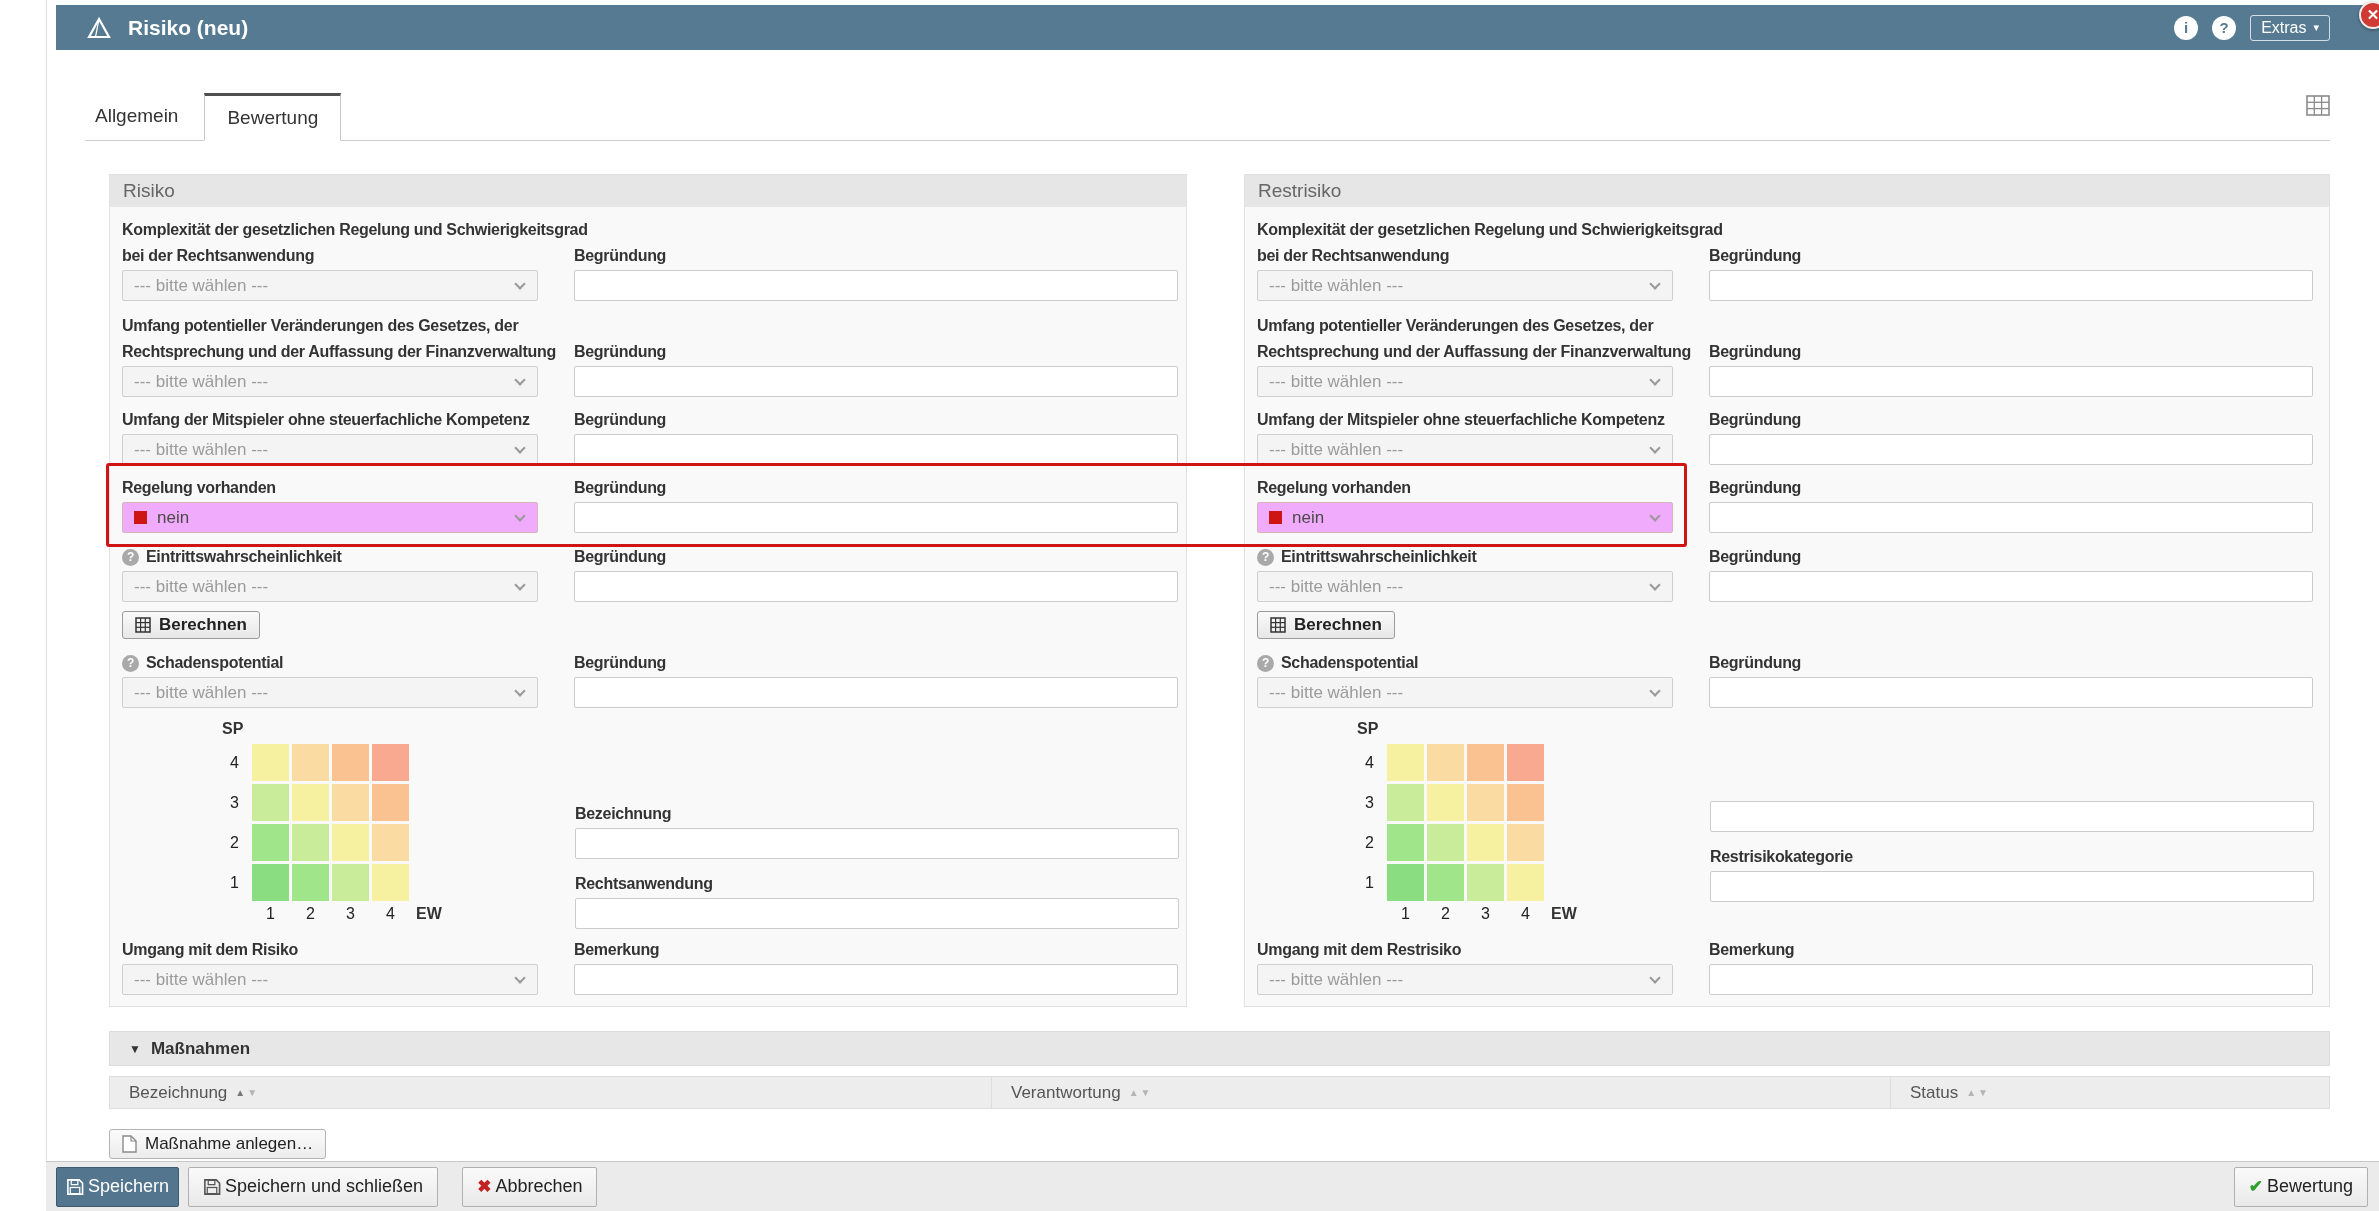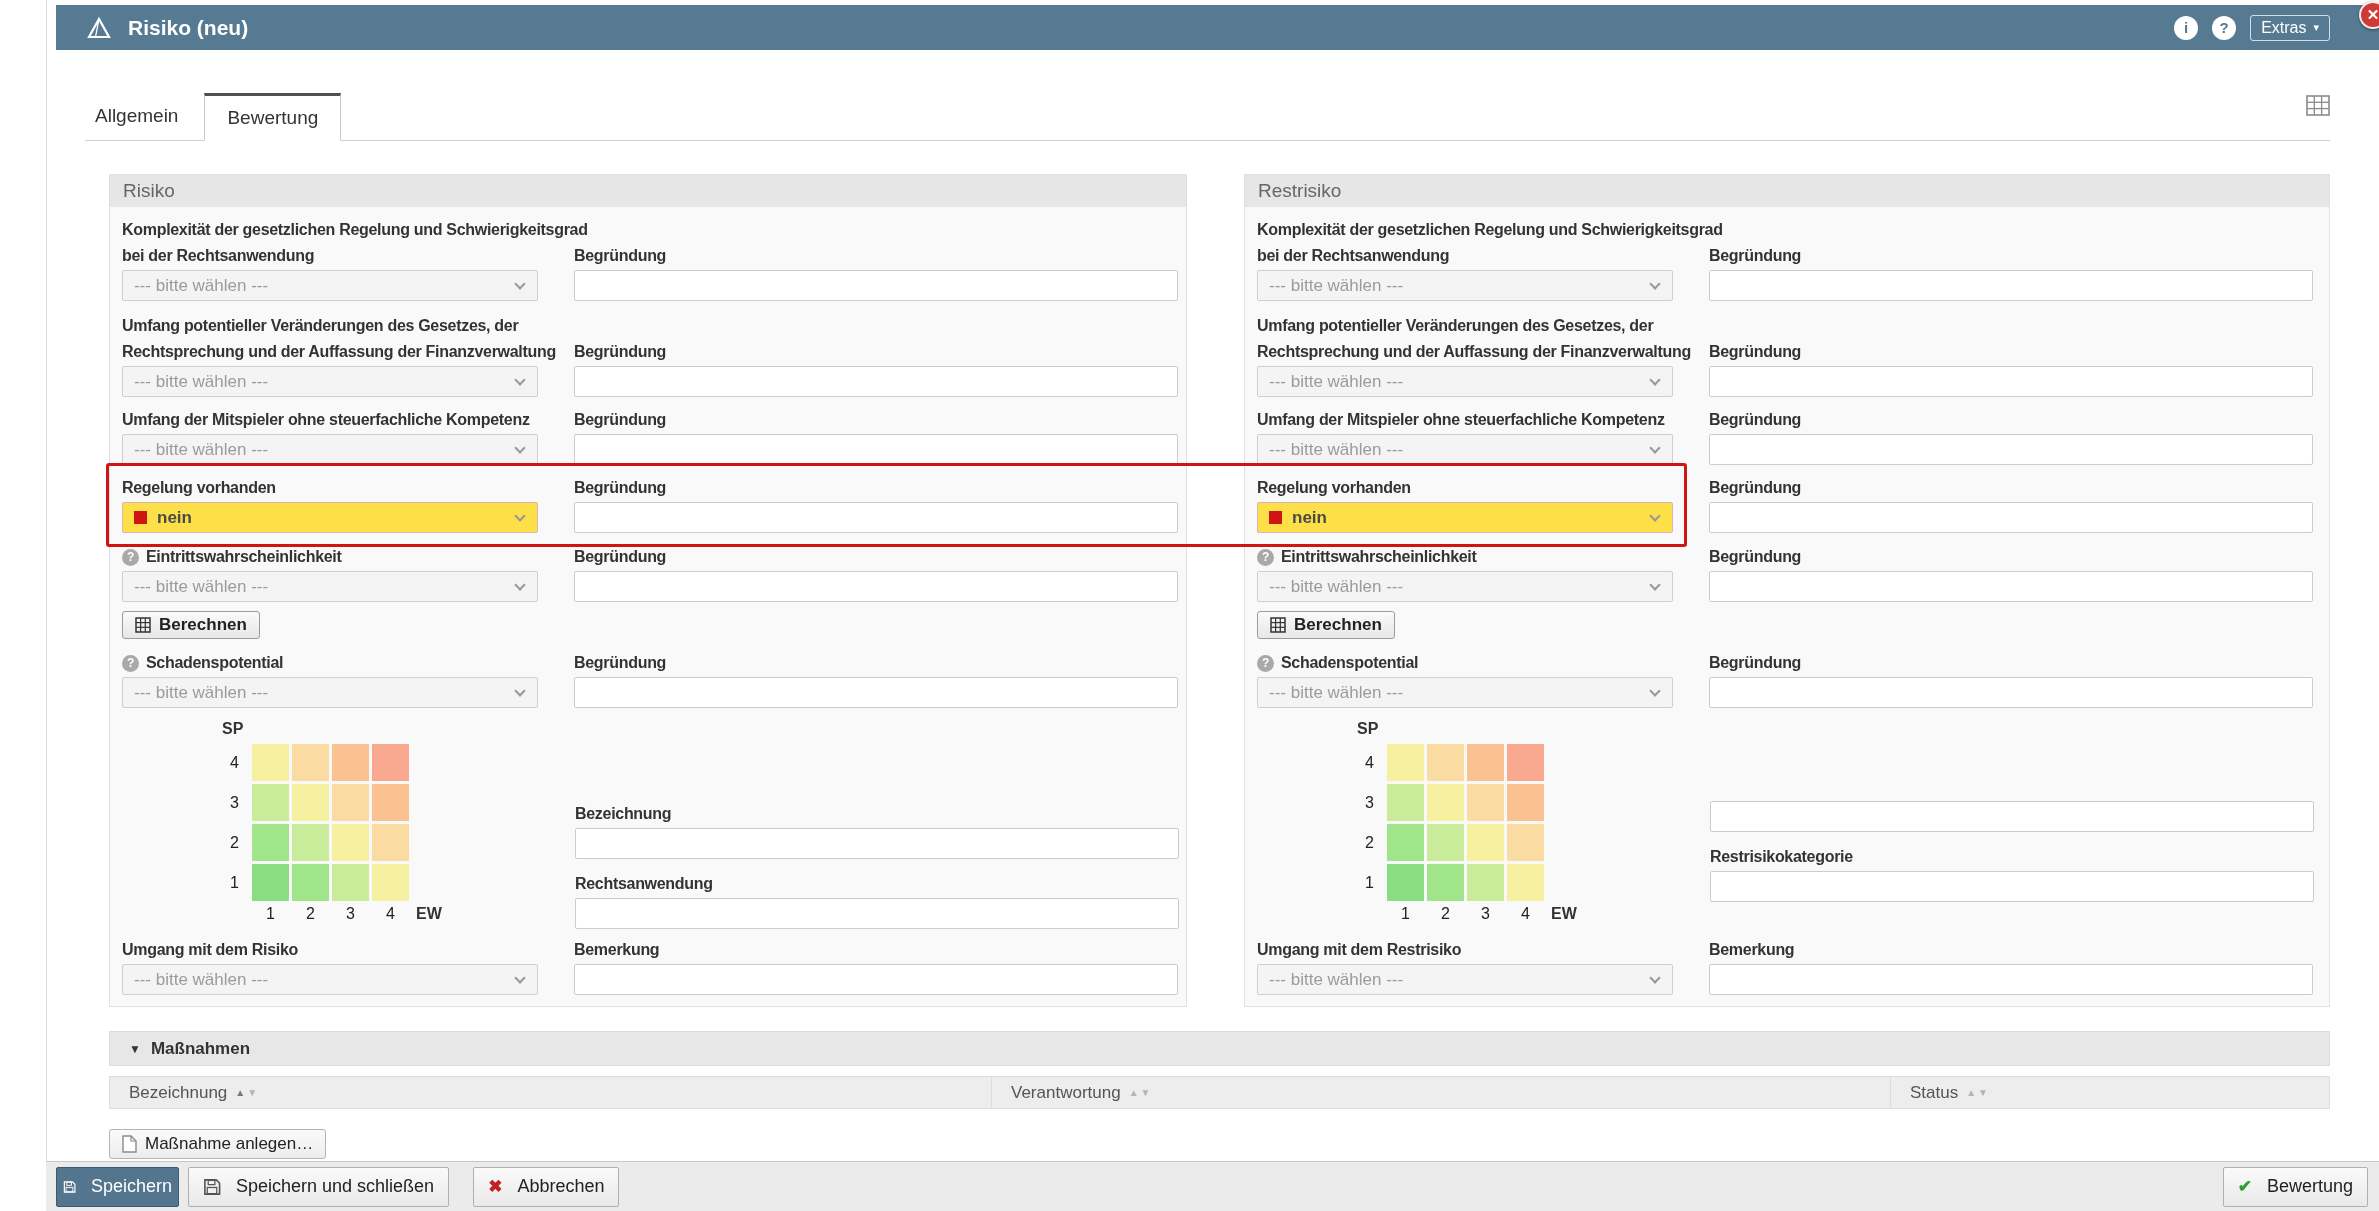--- a/index.html
+++ b/index.html
@@ -51,21 +51,21 @@
   .label.with-help { display:flex; align-items:center; }
   .field-row { display:flex; align-items:flex-end; }
   .cell-left  { width:452px; flex:none; }
   .cell-right { width:604px; flex:none; }
 
   .select { width:416px; height:31px; background:#f4f4f4; border:1px solid #cfcfcf; border-radius:2px;
     display:flex; align-items:center; padding:0 30px 0 11px; position:relative; cursor:pointer; }
   .sel-text { font-size:17px; color:#9b9b9b; white-space:nowrap; }
   .chevron { position:absolute; right:13px; top:9px; width:8px; height:8px;
     border-right:2px solid #999; border-bottom:2px solid #999; transform:rotate(45deg); }
-  .select.alert { background:#fde047; border-color:#d6b6b6;font-weight:bold; }
+  .select.alert { background:#f0abfc; border-color:#d6b6b6; }
   .select.alert .sel-text { color:#4a4a4a; }
   .red-sq { width:13px; height:13px; background:#cf1414; margin-right:10px; flex:none; }
 
   .input { width:604px; height:31px; background:#fff; border:1px solid #ccc; border-radius:2px;
     font:17px "Liberation Sans", sans-serif; padding:0 8px; color:#333; }
 
   .help { width:17px; height:17px; border-radius:50%; background:#a9a9a9; color:#fff; font-size:12px;
     font-weight:700; display:inline-flex; align-items:center; justify-content:center; margin-right:7px; flex:none; cursor:pointer; }
 
   .btn-calc { display:inline-flex; align-items:center; gap:8px; height:28px; padding:0 12px;
@@ -103,21 +103,21 @@
   .sort { display:inline-flex; gap:2px; }
   .sort i { font-style:normal; font-size:10px; color:#b4b4b4; line-height:1; }
   .sort i.on { color:#777; }
   .btn-light { margin-top:20px; display:inline-flex; align-items:center; gap:8px; height:30px; padding:0 12px;
     background:linear-gradient(#fbfbfb,#ececec); border:1px solid #b3b3b3; border-radius:3px;
     font-size:17px; color:#222; cursor:pointer; }
 
   
   .footer { position:absolute; left:-10px; right:0; bottom:0; height:50px; background:#ebebeb;
     border-top:1px solid #c8c8c8; display:flex; align-items:center; padding-left:10px; }
-  .btn { display:inline-flex; align-items:center; justify-content:center; gap:15px; height:40px;
+  .btn { display:inline-flex; align-items:center; justify-content:center; gap:4px; height:40px;
     border-radius:2px; font-size:18px; cursor:pointer; }
   .btn-primary { width:123px; background:#53758e; border:1px solid #3d596f; color:#fff; }
   .btn-sec { background:linear-gradient(#fafafa,#e9e9e9); border:1px solid #b0b0b0; color:#222; padding:0 14px; }
   .btn-sec.ss { margin-left:9px; }
   .btn-sec.cancel { margin-left:24px; }
   .btn-sec.release { margin-left:auto; margin-right:11px; }
   .x-ico { color:#c22222; font-size:17px; font-weight:700; }
   .check-ico { color:#2f9e2f; font-size:17px; font-weight:700; }
 </style>
 </head>

